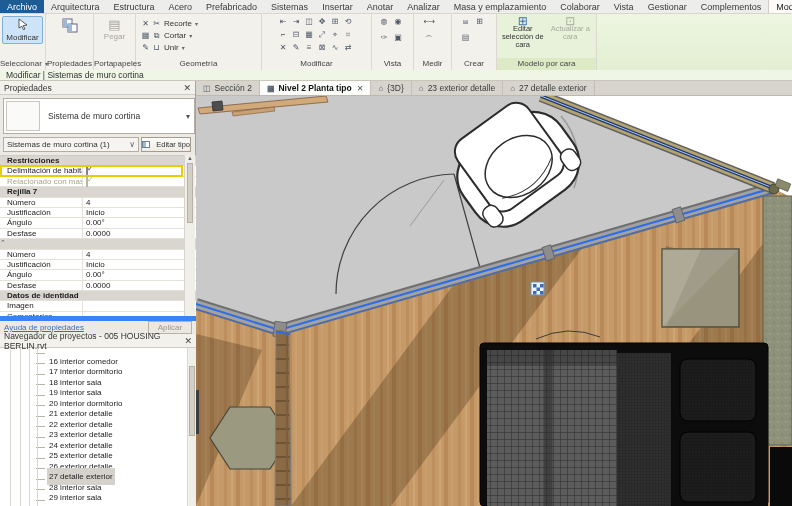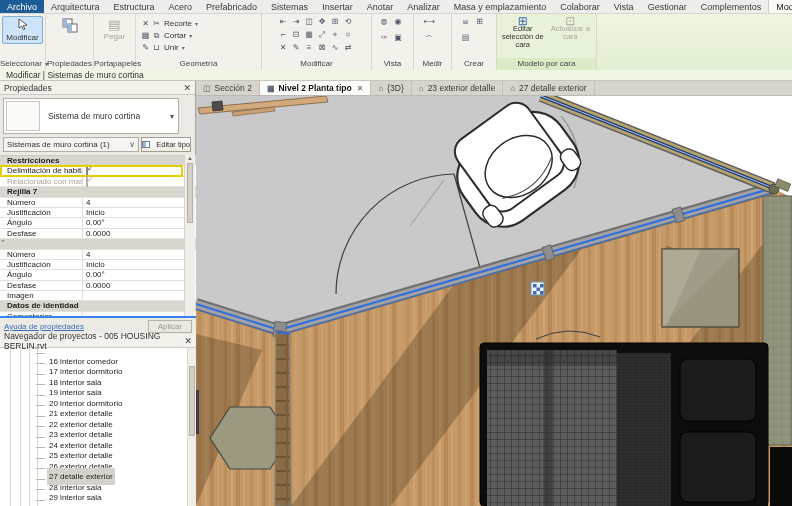--- a/index.html
+++ b/index.html
@@ -34,21 +34,21 @@
   .facebtn.disabled{color:#a9aa9e;}
   .facebtn.disabled .glyph{color:#a9aa9e;}
 
   
   #optionsbar{position:absolute;left:0;top:70px;width:792px;height:11px;background:#f0f6e6;border-bottom:1px solid #c9c5bb;font-size:8.5px;color:#333;line-height:11px;padding-left:6px;}
 
   
   #leftcol{position:absolute;left:0;top:81px;width:196px;height:425px;background:#eceae4;border-right:1px solid #a9a29a;}
   .panelhdr{height:14px;background:#f3f1ec;border-bottom:1px solid #cfcbc2;font-size:8.5px;color:#333;display:flex;align-items:center;padding:0 4px;}
   .panelhdr .x{margin-left:auto;color:#444;font-size:9px;}
-  #typebox{position:absolute;left:3px;top:17px;width:176px;height:36px;background:#fff;border:1px solid #b3ada2;display:flex;align-items:center;}
+  #typebox{position:absolute;left:3px;top:17px;width:192px;height:36px;background:#fff;border:1px solid #b3ada2;display:flex;align-items:center;}
   #typebox .thumb{width:34px;height:30px;margin:2px;border:1px solid #ccc7bd;background:#fafaf8;}
   #typebox .tname{flex:1;font-size:8.5px;color:#333;padding-left:6px;}
   #typebox .dd{color:#555;font-size:8px;padding-right:4px;}
   #selrow{position:absolute;left:3px;top:56px;width:190px;height:16px;display:flex;}
   #selfilter{width:136px;height:15px;background:#f6f4f0;border:1px solid #b3ada2;font-size:8px;color:#333;line-height:13px;padding:0 3px;display:flex;}
   #selfilter .dd{margin-left:auto;color:#666;font-size:8px;}
   #edittype{width:50px;height:15px;margin-left:2px;background:linear-gradient(#fdfcfa,#efece6);border:1px solid #a39b8d;font-size:7.5px;color:#333;display:flex;align-items:center;justify-content:space-between;gap:2px;}
   #edittype .ic{width:8px;height:7px;border:1px solid #6a7f9a;background:linear-gradient(90deg,#9db7d4 50%,#fff 50%);}
   #propgrid{position:absolute;left:0;top:74px;width:224px;height:161px;background:#fff;overflow:hidden;border-top:1px solid #cfcbc2;}
   .prow{display:flex;height:10.4px;font-size:8px;color:#222;border-bottom:1px solid #e4e1da;position:relative;}
@@ -58,21 +58,21 @@
   .prow.section .n{width:auto;flex:1;font-weight:bold;}
   .prow.section .pin{color:#555;font-size:7px;padding-right:14px;}
   .prow.disabled .n{color:#a7a39b;}
   .cb{width:8px;height:8px;border:1px solid #8a857c;margin-top:1px;position:relative;background:#fff;}
   .cb.checked:after{content:"✓";position:absolute;left:0;top:-2px;font-size:8px;color:#444;}
   .cb.dis{border-color:#b9b4ab;}
   .cb.dis:after{color:#b0aba2;}
   .prow .hlbox{position:absolute;left:0;top:-1px;width:183px;height:12px;border:2px solid #e6cf00;pointer-events:none;}
   #propscroll{position:absolute;right:0;top:74px;width:11px;height:161px;background:#f0eee9;border-left:1px solid #d8d4cc;font-size:6px;color:#666;text-align:center;}
   #propscroll .thumb{margin:2px 2px;height:60px;background:#d4cfc5;border:1px solid #b7b1a5;}
-  #prophelp{position:absolute;left:0;top:235px;width:196px;height:18px;background:#eceae4;border-top:2px solid #3b82f6;display:flex;align-items:center;padding:0 4px;}
+  #prophelp{position:absolute;left:0;top:235px;width:196px;height:18px;background:#eceae4;border-top:5px solid #3b82f6;display:flex;align-items:center;padding:0 4px;}
   #prophelp a{font-size:8px;color:#3d6db5;text-decoration:underline;}
   #applybtn{margin-left:auto;width:44px;height:13px;background:#ebe8e2;border:1px solid #b8b2a6;color:#9a958c;font-size:8px;text-align:center;line-height:12px;}
 
   #browser{position:absolute;left:0;top:253px;width:196px;height:172px;background:#fff;}
   #tree{position:absolute;left:0;top:14px;width:196px;height:158px;overflow:hidden;}
   .guides{position:absolute;top:0;bottom:0;width:1px;background:#dad6ce;}
   .titem{display:flex;align-items:center;height:10.5px;font-size:8px;color:#222;padding-left:36px;white-space:nowrap;}
   .titem .dash{width:9px;height:1px;background:#b9b4aa;margin-right:2px;}
   .titem .lab{padding:4px 2px;margin-top:16px;}
   .titem.sel .lab{background:#d5d2cb;}
@@ -323,27 +323,27 @@
           <span class="v">Inicio</span>
         </div>
         <div class="prow">
           <span class="n">Ángulo</span>
           <span class="v">0.00°</span>
         </div>
         <div class="prow">
           <span class="n">Desfase</span>
           <span class="v">0.0000</span>
         </div>
-        <div class="prow">
-          <span class="n">Imagen</span>
-          <span class="v"></span>
-        </div>
         <div class="prow section">
           <span class="n">Datos de identidad</span>
           <span class="pin">⌃</span>
+        </div>
+        <div class="prow">
+          <span class="n">Imagen</span>
+          <span class="v"></span>
         </div>
         <div class="prow">
           <span class="n">Comentarios</span>
           <span class="v"></span>
         </div>
       </div>
   <div id="propscroll">
     <div>▲</div>
     <div class="thumb"></div>
   </div>

